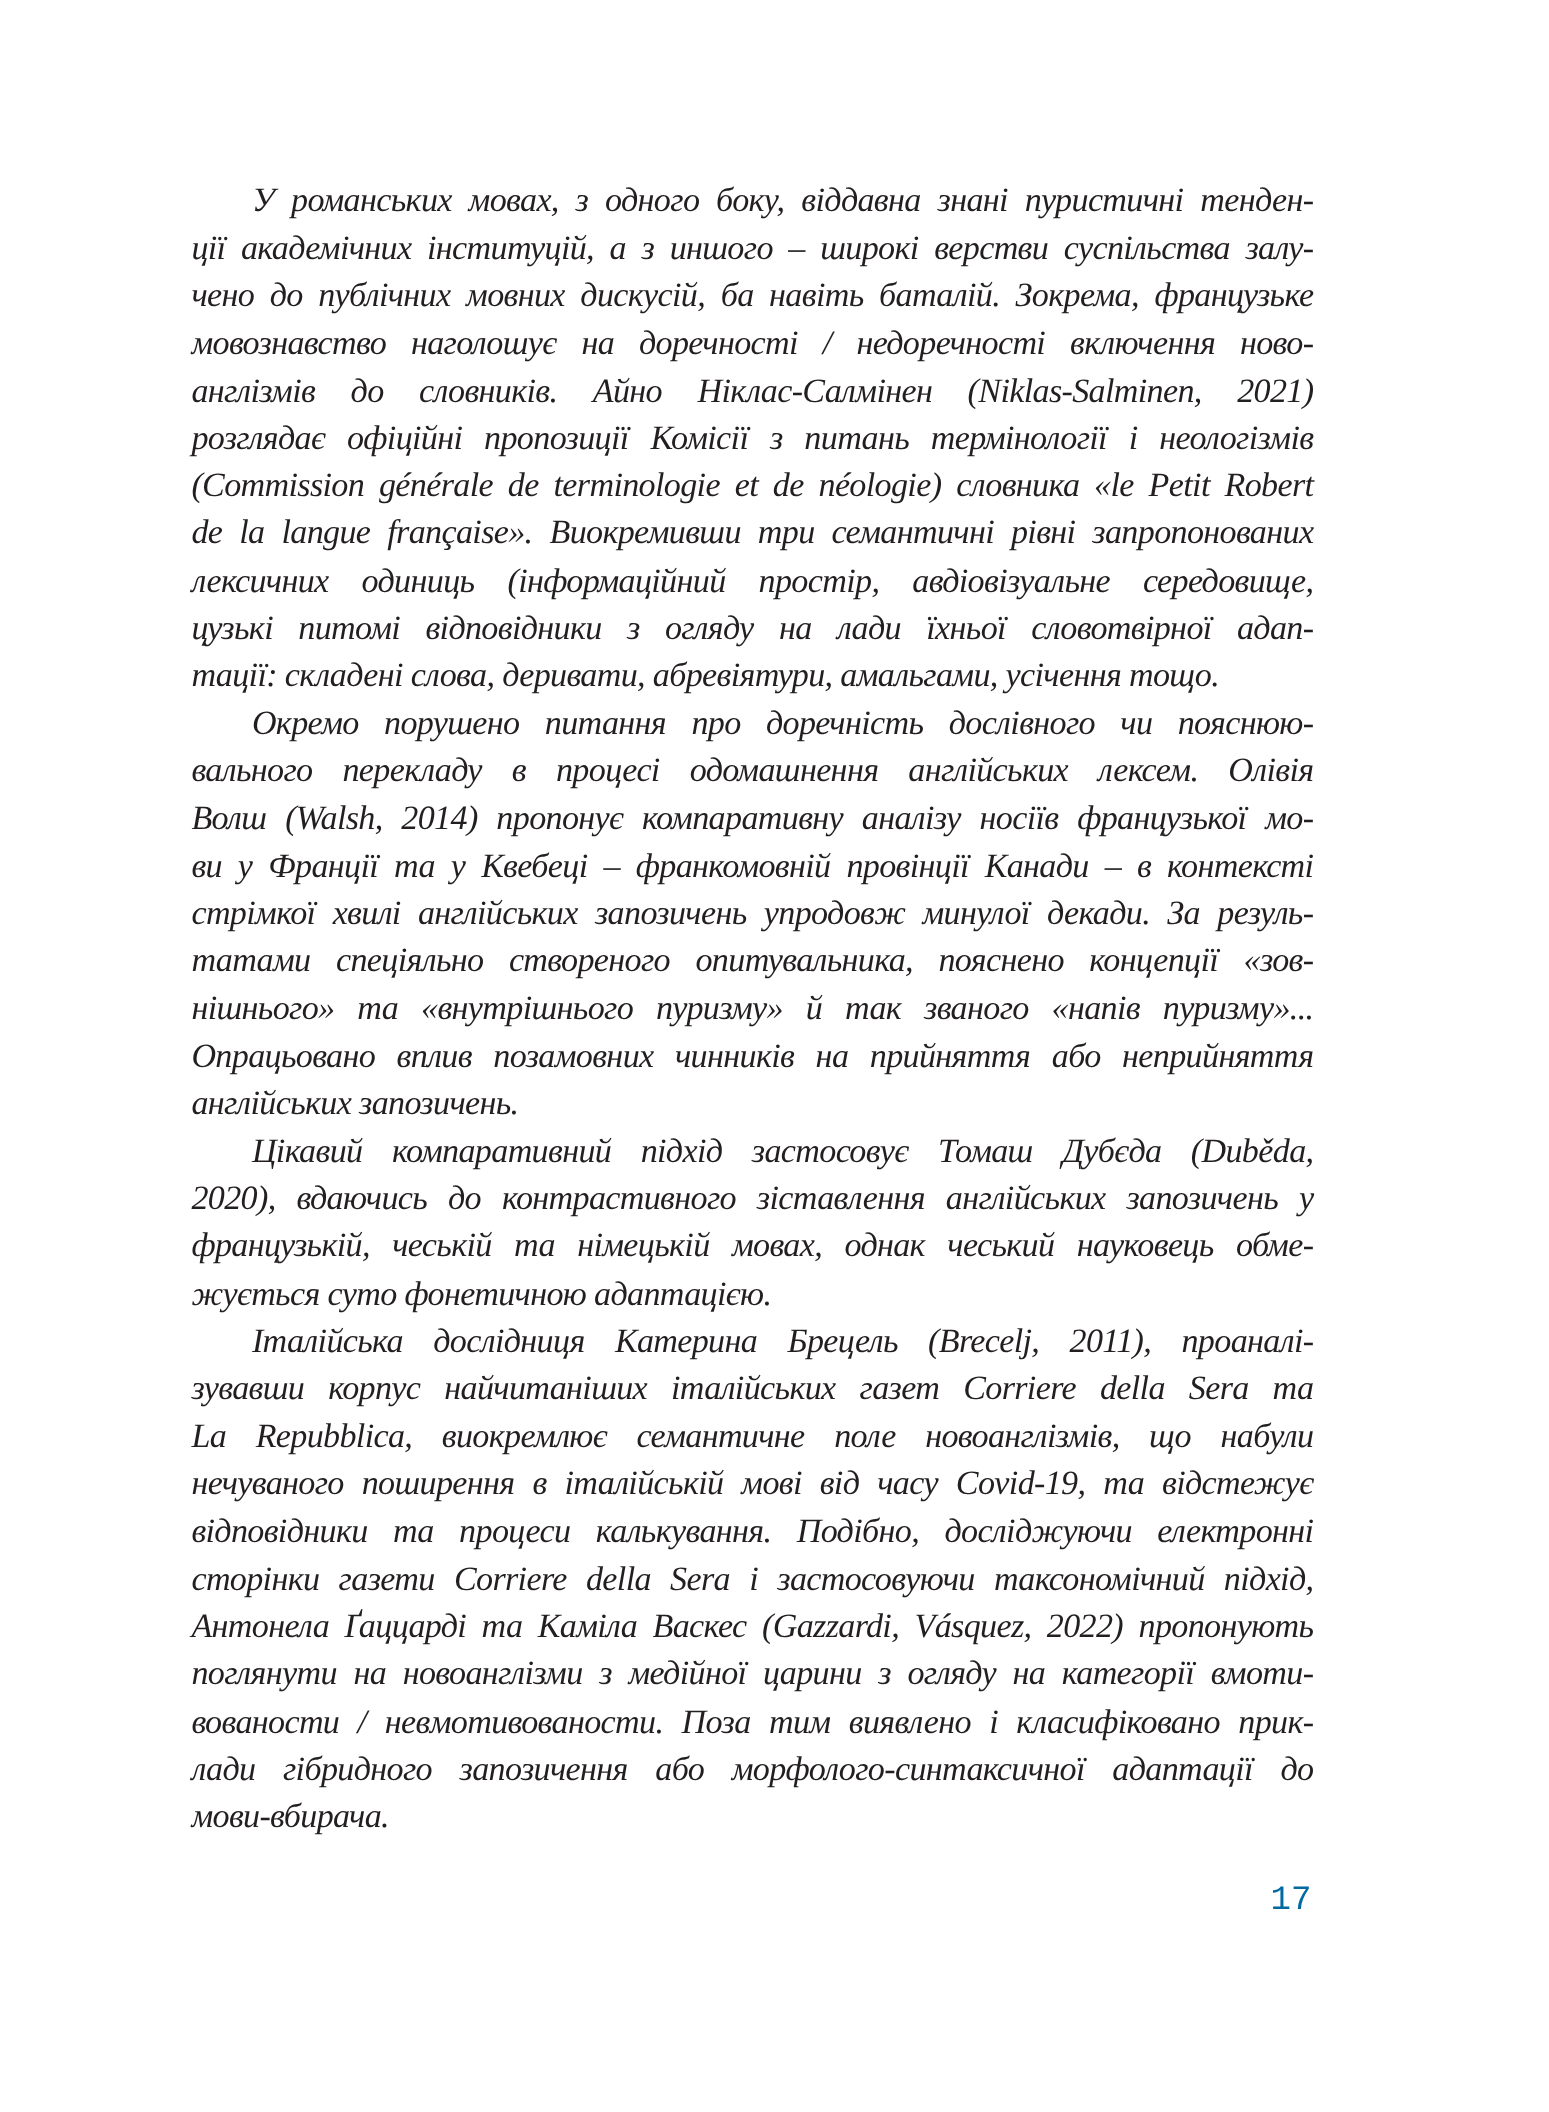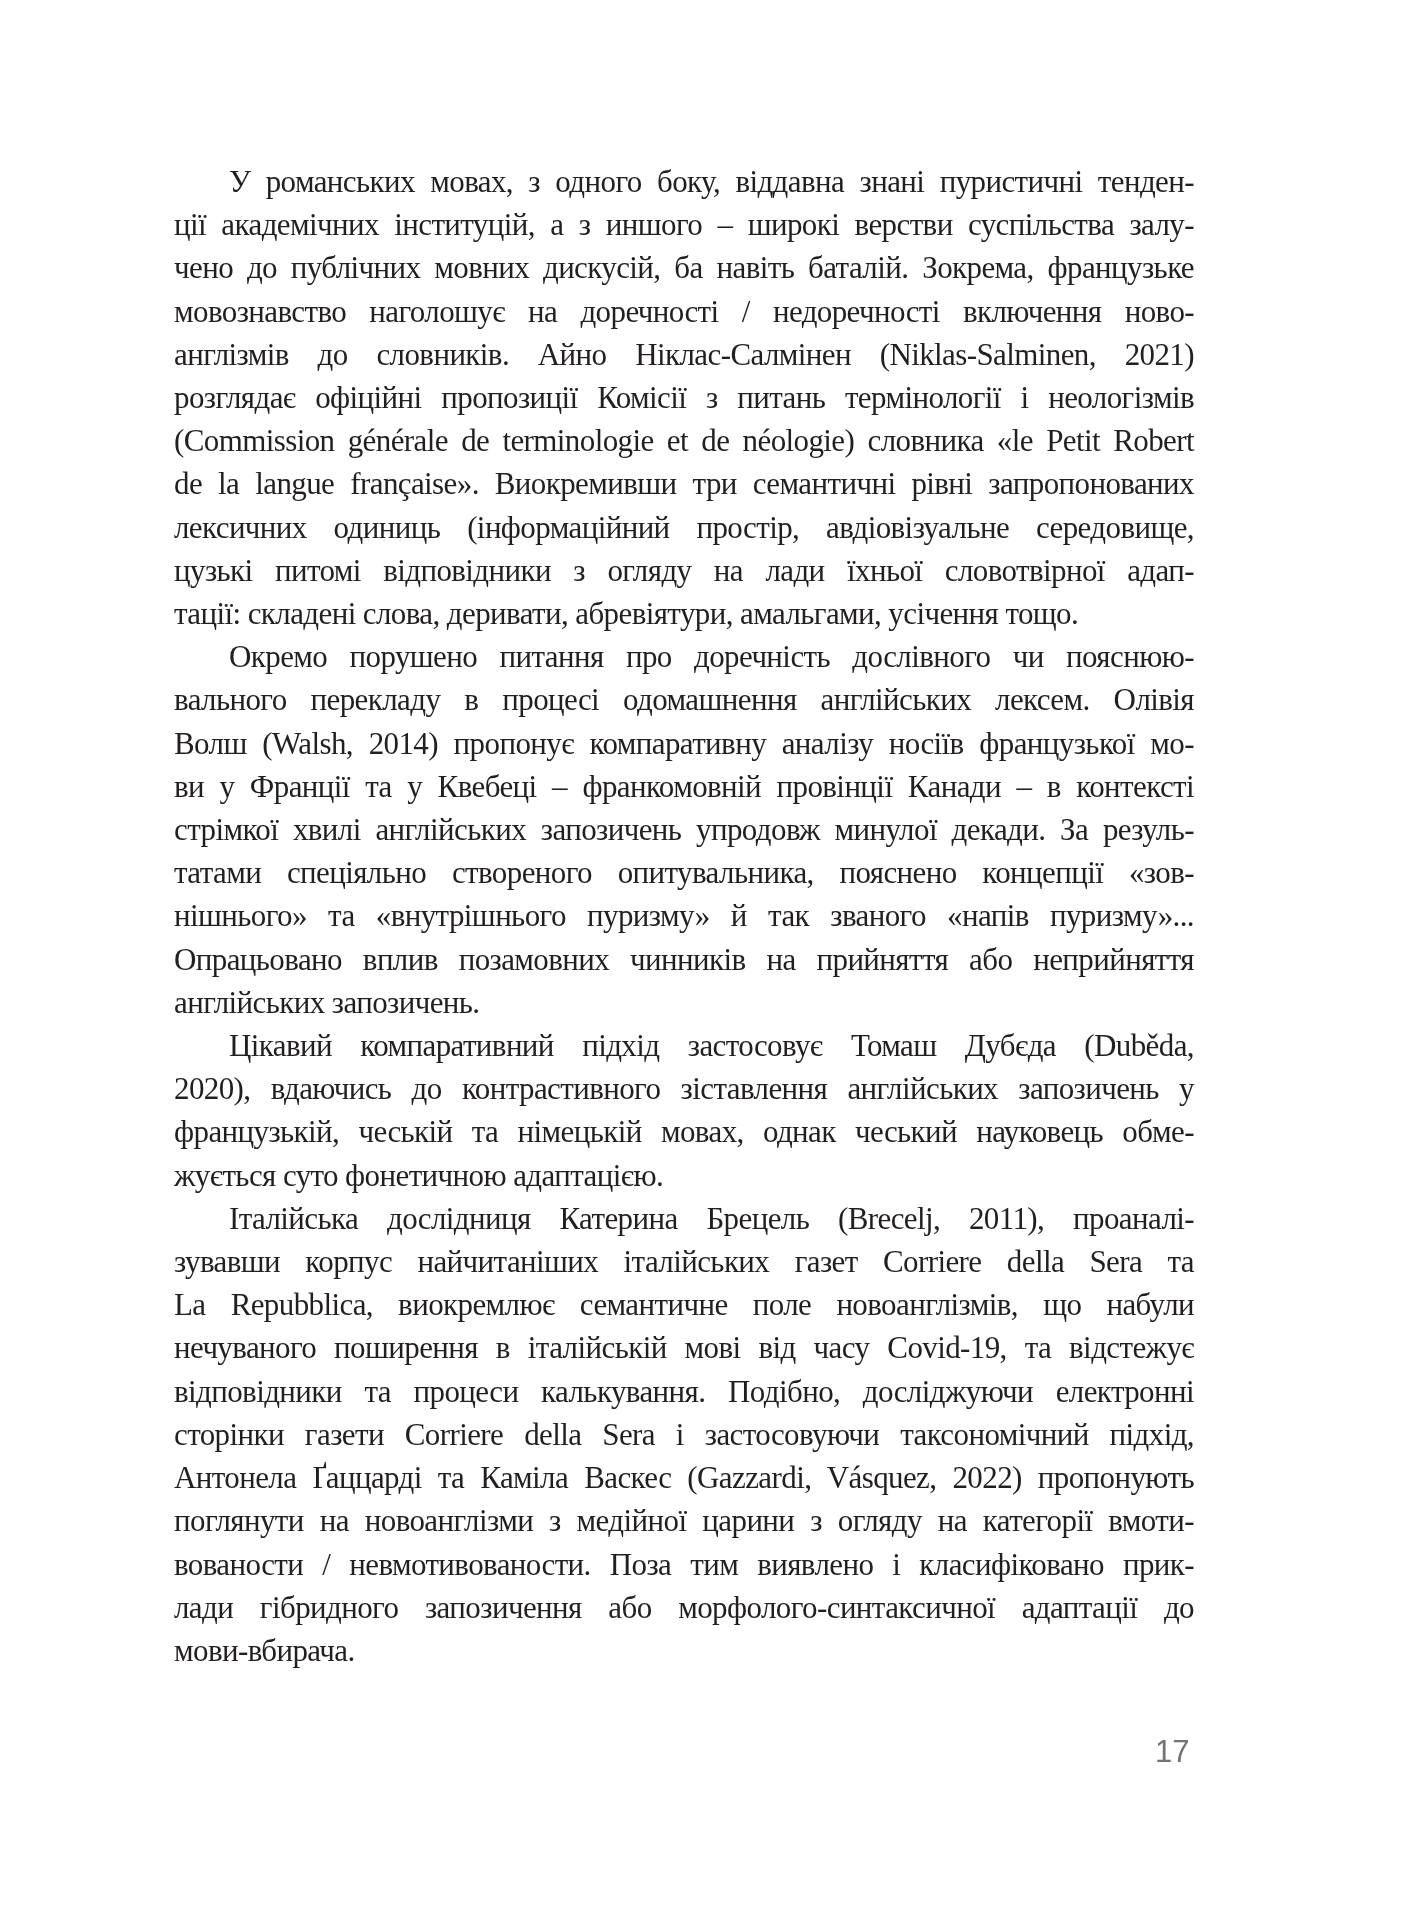--- a/index.html
+++ b/index.html
@@ -36,29 +36,28 @@
       text-align-last: justify;
       white-space: nowrap;
       overflow: visible;
     }
     .line.last {
       text-align-last: left;
     }
     .line.indent {
       padding-left: 55px;
     }
-    .para { text-indent: 0; }
+    .para { text-indent: 0; font-style: italic; }
     .page-number {
       position: absolute;
       left: 1155px;
       top: 1710px;
       font-size: 31px;
-      font-family: Liberation Sans, sans-serif;
-      color: #737373;
-      margin-top: 24px;
+      font-family: Liberation Mono, monospace;
+      color: #0369a1;
     }
   </style>
 </head>
 <body>
 
 <div class="page">
 
   <div class="para">
     <span class="line indent">У романських мовах, з одного боку, віддавна знані пуристичні тенден-</span>
     <span class="line">ції академічних інституцій, а з иншого – широкі верстви суспільства залу-</span>

